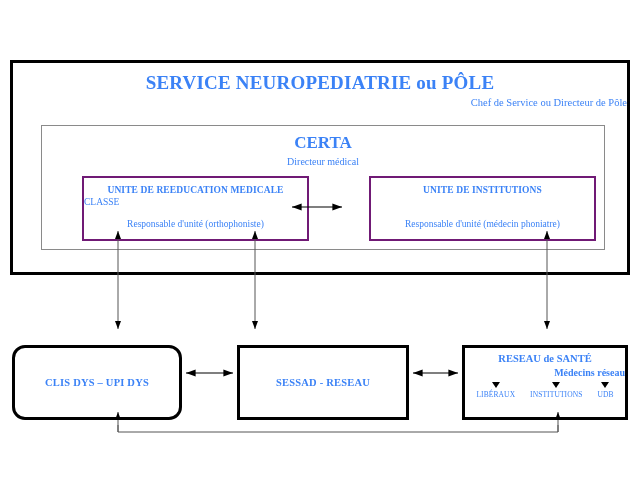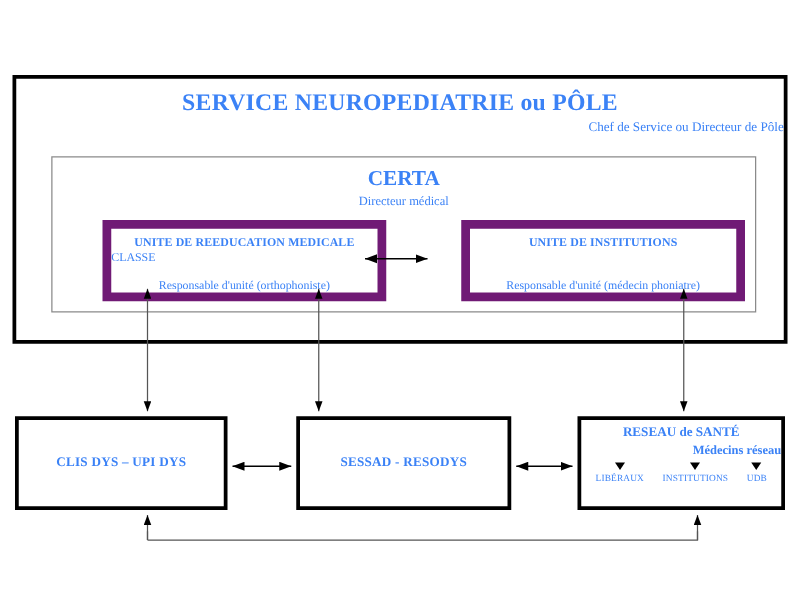--- a/index.html
+++ b/index.html
@@ -72,21 +72,21 @@
     left: 0;
     top: 30px;
     width: 100%;
     text-align: center;
     font-size: 10px;
   }
 
   
   .unit-box {
     position: absolute;
-    border: 7px solid #701a75;
+    border: 2px solid #701a75;
     box-sizing: border-box;
     background: #ffffff;
   }
   #unit-reeducation { left: 40px;  top: 50px; width: 227px; height: 65px; }
   #unit-diagnostics { left: 327px; top: 50px; width: 227px; height: 65px; }
 
   .unit-heading {
     position: absolute;
     left: 0;
     top: 7px;
@@ -114,22 +114,23 @@
   }
   #unit-diagnostics .unit-heading { top: 7px; }
   #unit-diagnostics .unit-resp { top: 41px; }
 
   
   .bottom-box {
     position: absolute;
     border: 3px solid #000000;
     box-sizing: border-box;
     background: #ffffff;
-  }
-  #box-clis    { left: 12px;  top: 333px; width: 170px; height: 75px; }
+    margin-top: 12px;
+  }
+  #box-clis    { left: 12px;  top: 333px; width: 170px; height: 75px; border-radius: 13px; }
   #box-sessad  { left: 237px; top: 333px; width: 172px; height: 75px; }
   #box-reseau  { left: 462px; top: 333px; width: 166px; height: 75px; }
 
   .bottom-label {
     position: absolute;
     left: 0;
     top: 0;
     width: 100%;
     height: 100%;
     display: flex;
@@ -222,21 +223,21 @@
         <div class="unit-resp">Responsable d'unité (médecin phoniatre)</div>
       </div>
     </div>
   </div>
 
   <div class="bottom-box" id="box-clis">
     <div class="bottom-label">CLIS DYS – UPI DYS</div>
   </div>
 
   <div class="bottom-box" id="box-sessad">
-    <div class="bottom-label">SESSAD - RESODYS</div>
+    <div class="bottom-label">SESSAD - RESEAU</div>
   </div>
 
   <div class="bottom-box" id="box-reseau">
     <div id="reseau-title">RESEAU de SANTÉ</div>
     <div id="reseau-subtitle">Médecins réseau</div>
     <div id="reseau-nodes">
       <div class="reseau-node">
         <span class="node-arrow"></span>
         <span class="node-label">LIBÉRAUX</span>
       </div>

